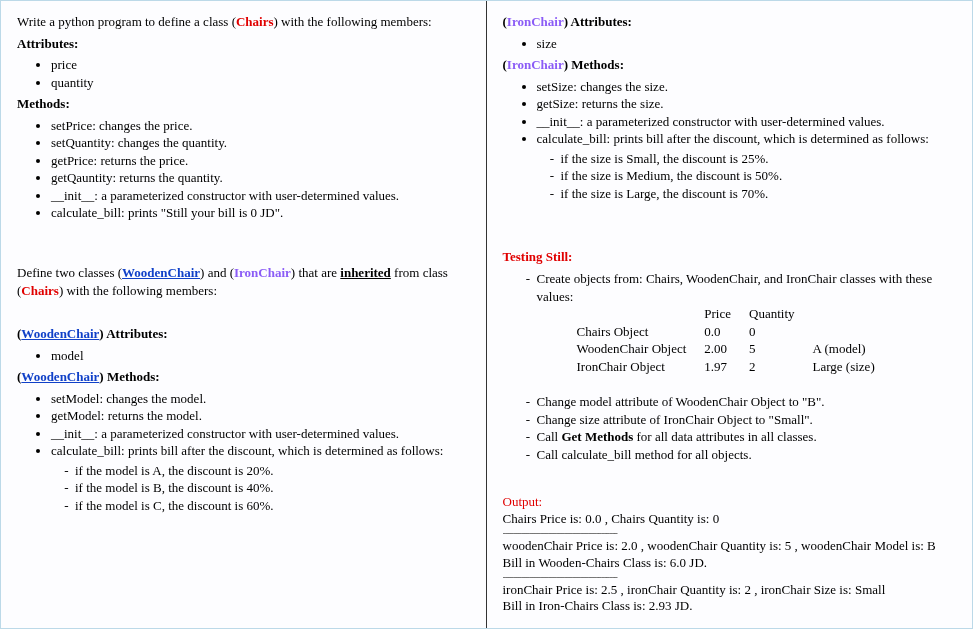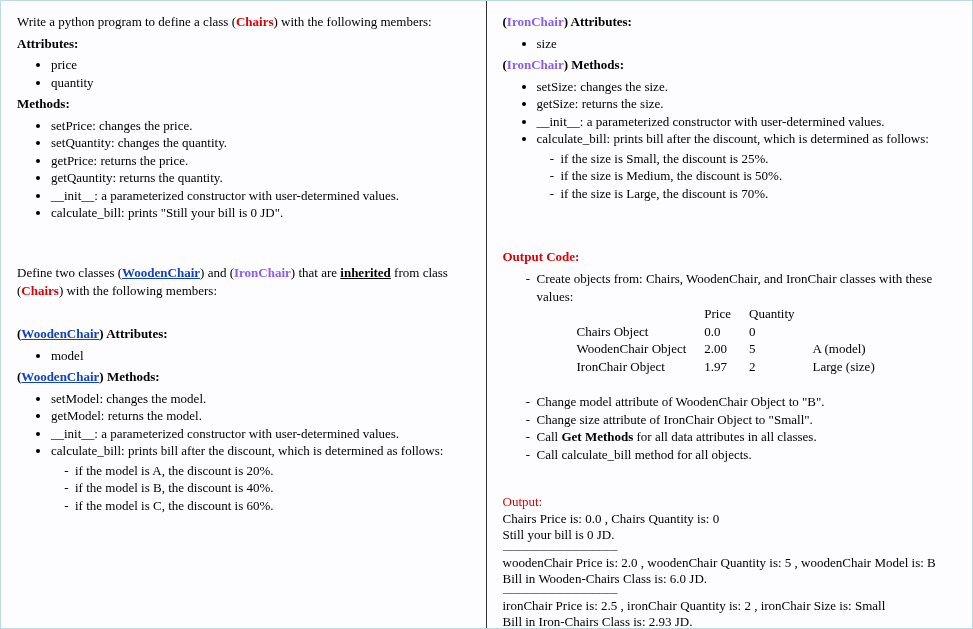--- a/index.html
+++ b/index.html
@@ -132,21 +132,21 @@
         <ul>
           <li>if the size is Small, the discount is 25%.</li>
           <li>if the size is Medium, the discount is 50%.</li>
           <li>if the size is Large, the discount is 70%.</li>
         </ul>
       </li>
     </ul>
 
     <div class="big-gap"></div>
 
-    <p><b class="red">Output Code:</b></p>
+    <p><b class="red">Testing Still:</b></p>
     <ul style="list-style-type:'-  ';">
       <li>
         <span>Create objects from: Chairs, WoodenChair, and IronChair classes with these values:</span>
         <table class="testtable">
           <tbody>
               <tr>
             <td></td>
             <td>Price</td>
             <td>Quantity</td>
             <td></td>
@@ -177,21 +177,20 @@
       <li>Change size attribute of IronChair Object to "Small".</li>
       <li>Call <b>Get Methods</b> for all data attributes in all classes.</li>
       <li>Call calculate_bill method for all objects.</li>
     </ul>
 
     <div class="section-gap"></div>
 
     <p style="margin-bottom:0;"><span class="red">Output:</span></p>
     <div style="line-height:1.25;">
       <div>Chairs Price is: 0.0 , Chairs Quantity is: 0</div>
-      <div>Still your bill is 0 JD.</div>
       <div class="dashline">-------------------------------------------</div>
       <div>woodenChair Price is: 2.0 , woodenChair Quantity is: 5 , woodenChair Model is: B</div>
       <div>Bill in Wooden-Chairs Class is: 6.0 JD.</div>
       <div class="dashline">-------------------------------------------</div>
       <div>ironChair Price is: 2.5 , ironChair Quantity is: 2 , ironChair Size is: Small</div>
       <div>Bill in Iron-Chairs Class is: 2.93 JD.</div>
 
     </div>
   </div>
 

